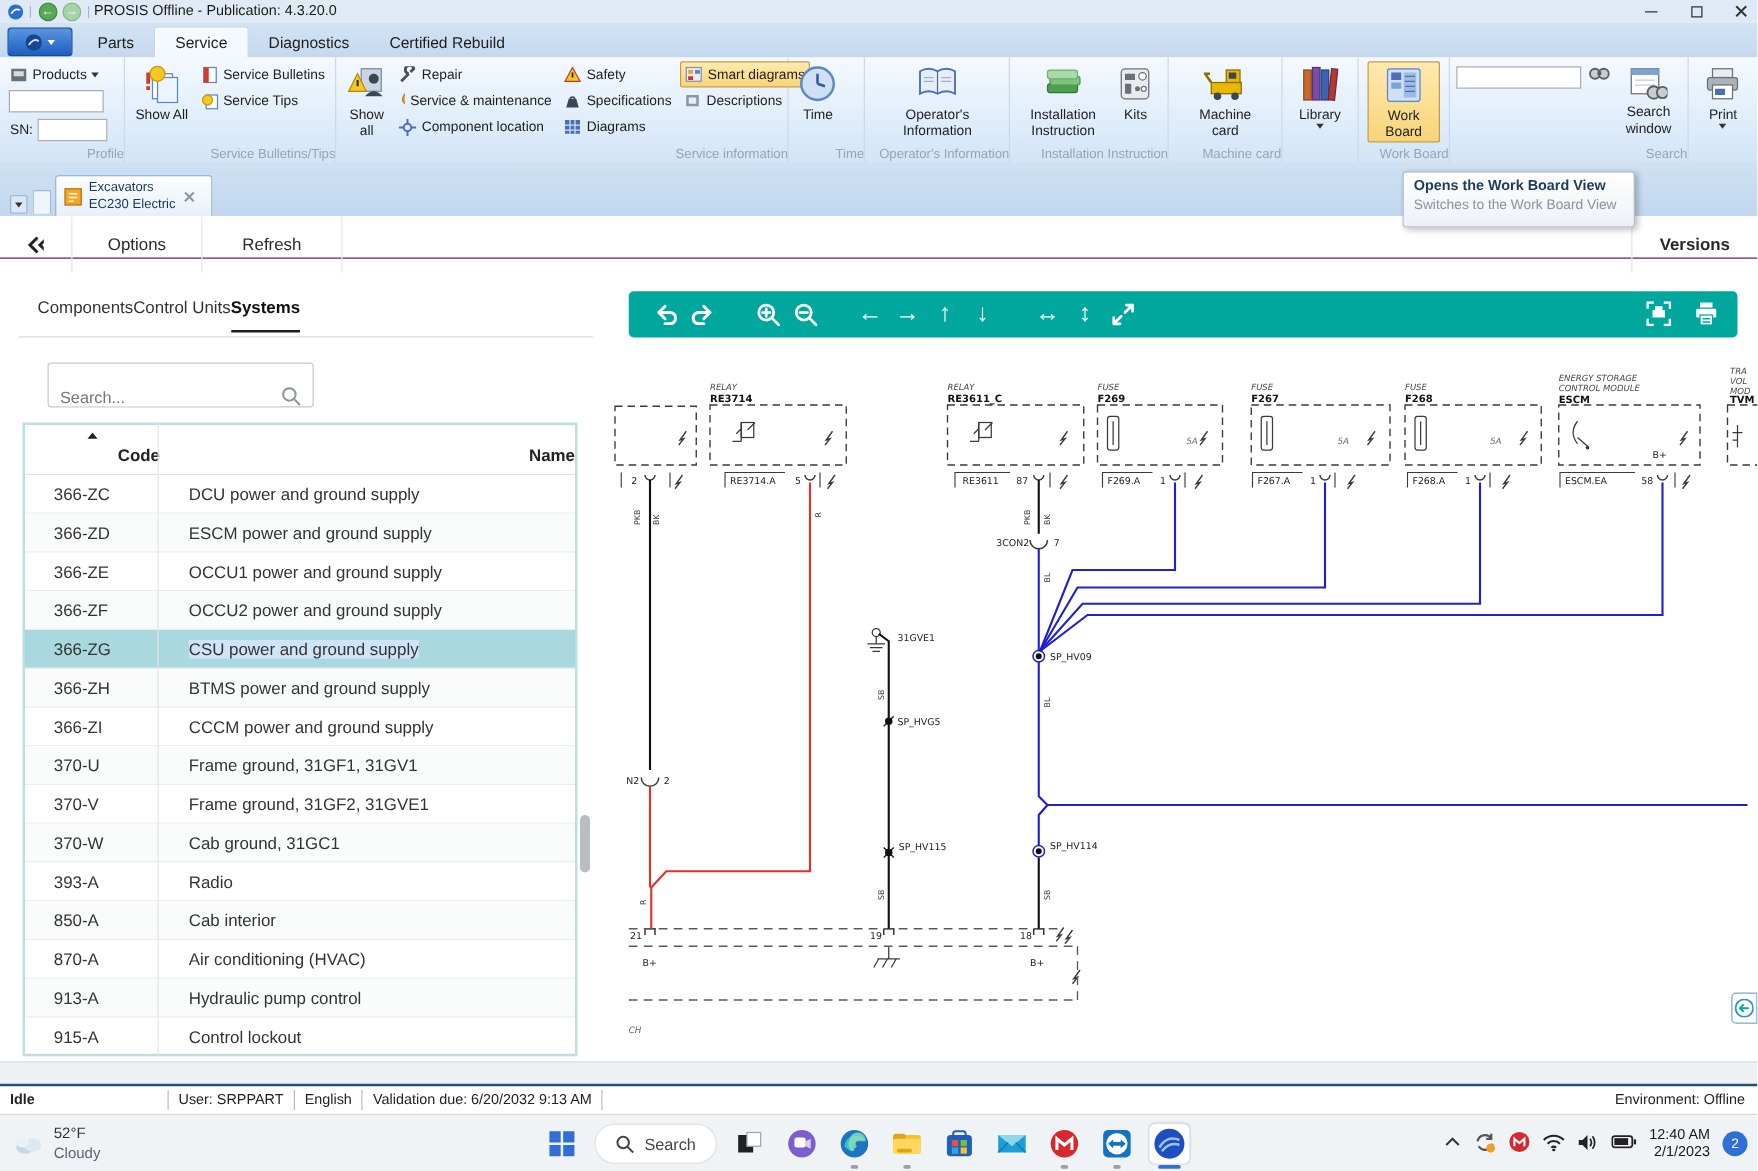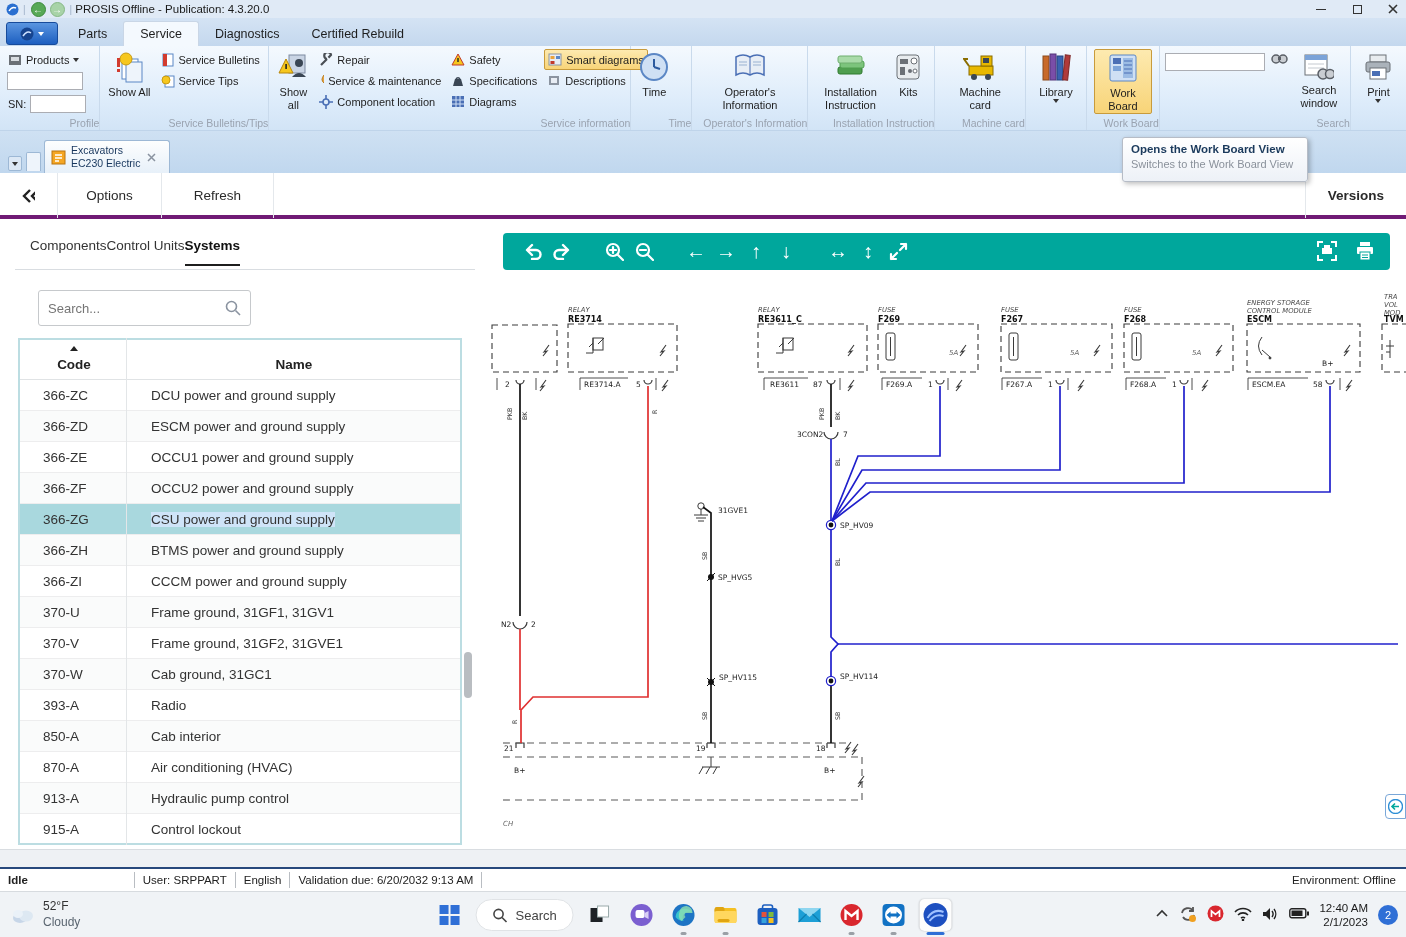--- a/index.html
+++ b/index.html
@@ -30,34 +30,34 @@
   .smcol{display:flex;flex-direction:column;justify-content:flex-start;margin-left:4px}
   .smallitem{display:flex;align-items:center;gap:4px;font-size:11px;color:#1e1e1e;height:21px;white-space:nowrap;padding:0 3px}
   .hl{background:linear-gradient(#fdeab0,#f8d478);border:1px solid #c89b3c;border-radius:2px}
   .caret{width:0;height:0;border-left:3.5px solid transparent;border-right:3.5px solid transparent;border-top:4px solid #333;display:inline-block}
   .rinput{border:1px solid #abadb3;background:#fff;height:18px;width:76px;font-size:11px;padding:0 3px}
 
   
   .bluezone{position:absolute;left:0;top:131px;width:1406px;height:42px;background:linear-gradient(#cfe1f3,#c0d7ee)}
   .doctab{position:absolute;left:44px;top:140px;width:126px;height:33px;background:linear-gradient(#fdfefe,#e7f0f9);border:1px solid #9db8d5;border-bottom:none;border-radius:3px 3px 0 0;display:flex;align-items:center;padding:0 6px;gap:5px}
   .doctab .t2{font-size:10.5px;color:#17365d;line-height:1.2}
-  .toolrow{position:absolute;left:0;top:173px;width:1406px;height:46px;background:#fff;border-bottom:4px solid #701a75}
+  .toolrow{position:absolute;left:0;top:173px;width:1406px;height:34px;background:#fff;border-bottom:1px solid #701a75}
   .toolbtn{position:absolute;top:0;height:45px;display:flex;align-items:center;justify-content:center;font-size:13.5px;color:#2a2a2a;border-right:1px solid #e4e8ec;padding:0 22px}
   .tooltip{position:absolute;left:1122px;top:137px;width:186px;height:45px;background:linear-gradient(#ffffff,#edf1f7);border:1px solid #b6bcc6;border-radius:3px;box-shadow:2px 2px 5px rgba(0,0,0,.25);padding:5px 8px;z-index:50}
   .tooltip .tt1{font-size:11.5px;font-weight:bold;color:#1b3a5c}
   .tooltip .tt2{font-size:11px;color:#8a919b;margin-top:3px}
 
   
   .ptab{font-size:13.5px;color:#333;padding-bottom:11px;cursor:default}
   .ptab.active{font-weight:bold;color:#111;border-bottom:2px solid #1e1e1e}
-  .searchbox{position:absolute;left:38px;top:290px;width:213px;height:36px;border:1px solid #c6c9cc;border-radius:3px;display:flex;align-items:center;padding:16px 9px}
+  .searchbox{position:absolute;left:38px;top:290px;width:213px;height:36px;border:1px solid #c6c9cc;border-radius:3px;display:flex;align-items:flex-end;padding:0 9px}
   .searchbox input{border:none;outline:none;flex:1;font-size:13px;color:#444}
   .stable{position:absolute;left:18px;top:338px;width:444px;height:507px;border:2px solid #bcdde2;background:#fff;overflow:hidden;font-size:13.5px}
   .thead{display:grid;grid-template-columns:108px 1fr;height:40px;border-bottom:1px solid #e0e3e5;font-weight:bold;color:#222}
-  .thead>div{display:flex;align-items:flex-end;padding:13px 0 7px 0;justify-content:center}
+  .thead>div{display:flex;align-items:flex-end;padding:13px 0 7px 0;justify-content:flex-end}
   .trow{display:grid;grid-template-columns:108px 1fr;height:31px;border-bottom:1px solid #ededee;color:#333}
   .trow:nth-child(odd){background:#fafbfb}
   .trow>div{display:flex;align-items:center;padding-left:23px}
   .trow.sel{background:#a9d8de}
   .trow.sel .hlname{background:#cfe4f8}
   .colsep{position:absolute;left:126px;top:338px;width:1px;height:507px;background:#e3e6e8}
   .vscroll{position:absolute;left:464px;top:652px;width:8px;height:46px;background:#b9bdc1;border-radius:4px}
 
   
   .dtoolbar{position:absolute;left:503px;top:233px;width:887px;height:37px;background:#00a79c;border-radius:4px;display:flex;align-items:center;color:#fff}

